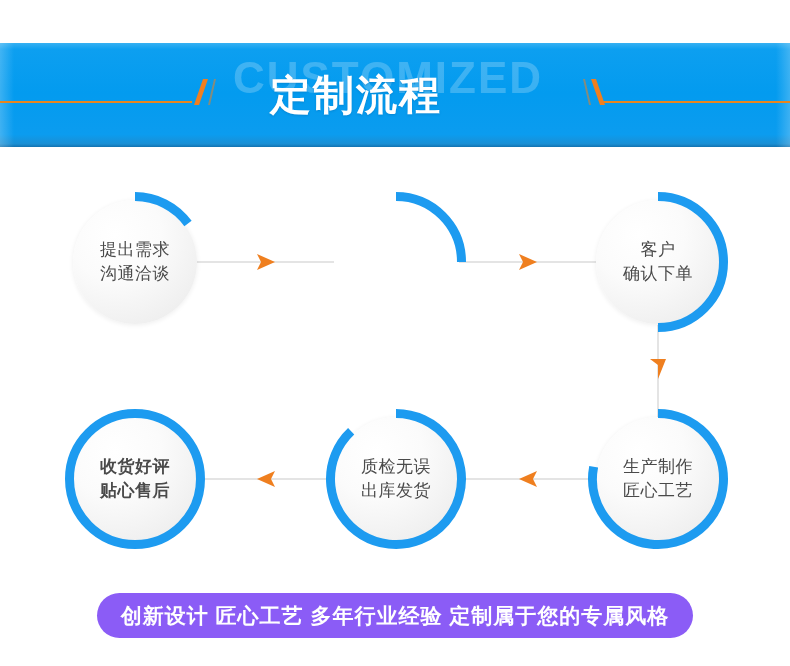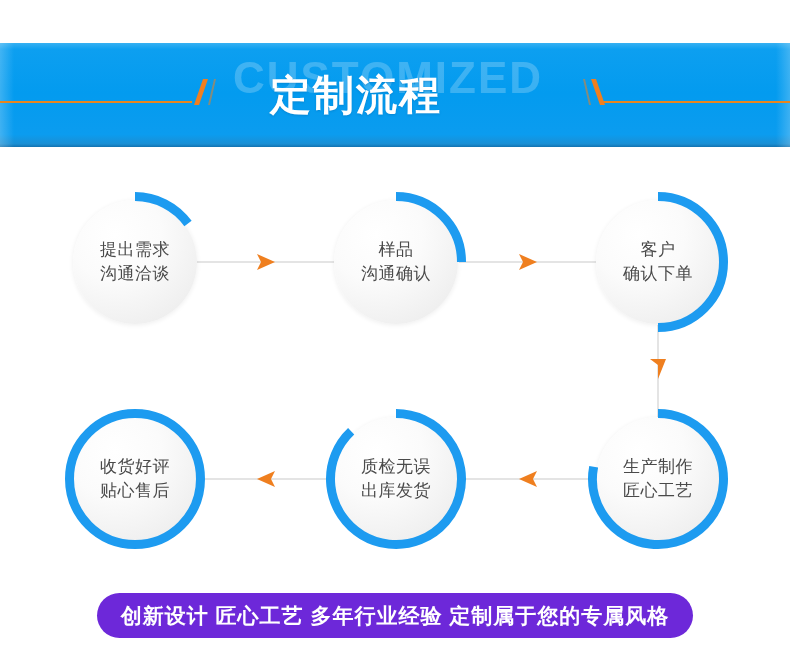--- a/index.html
+++ b/index.html
@@ -136,21 +136,21 @@
   }
 
   
   .footer-pill {
     position: absolute;
     left: 97px;
     top: 593px;
     width: 596px;
     height: 45px;
     border-radius: 23px;
-    background: #6d28d9;
+    background: #8b5cf6;
     display: flex;
     align-items: center;
     justify-content: center;
     color: #ffffff;
     font-size: 21px;
     font-weight: bold;
     letter-spacing: 1px;
     white-space: nowrap;
   }
 </style>
@@ -218,37 +218,33 @@
         <path d="M 658 266.5 A 65.5 65.5 0 1 1 593.6601850772709 319.726523894635" fill="none" stroke="#1d9bf0" stroke-width="9"></path>
         <path d="M 396 266.5 A 65.5 65.5 0 1 1 351.16216456167086 284.2525549038976" fill="none" stroke="#1d9bf0" stroke-width="9"></path>
         <circle cx="135" cy="332" r="65.5" fill="none" stroke="#1d9bf0" stroke-width="9"></circle>
       </g>
   </svg>
 
   <div class="node" style="left:73px;  top:53px;">
     <div class="node-label">提出需求
 沟通洽谈</div>
   </div>
-  <div class="node" style="left:334px; top:53px;">
-    <div class="node-label">样品
-沟通确认</div>
-  </div>
   <div class="node" style="left:596px; top:53px;">
     <div class="node-label">客户
 确认下单</div>
   </div>
   <div class="node" style="left:596px; top:270px;">
     <div class="node-label">生产制作
 匠心工艺</div>
   </div>
   <div class="node" style="left:334px; top:270px;">
     <div class="node-label">质检无误
 出库发货</div>
   </div>
-  <div class="node" style="left:73px;  top:270px;">
+  <div class="node" style="left:73px;  top:270px;font-weight:bold;">
     <div class="node-label">收货好评
 贴心售后</div>
   </div>
 </div>
 
 <div class="footer-pill">
   <span>创新设计 匠心工艺 多年行业经验 定制属于您的专属风格</span>
 </div>
 
 </body></html>

